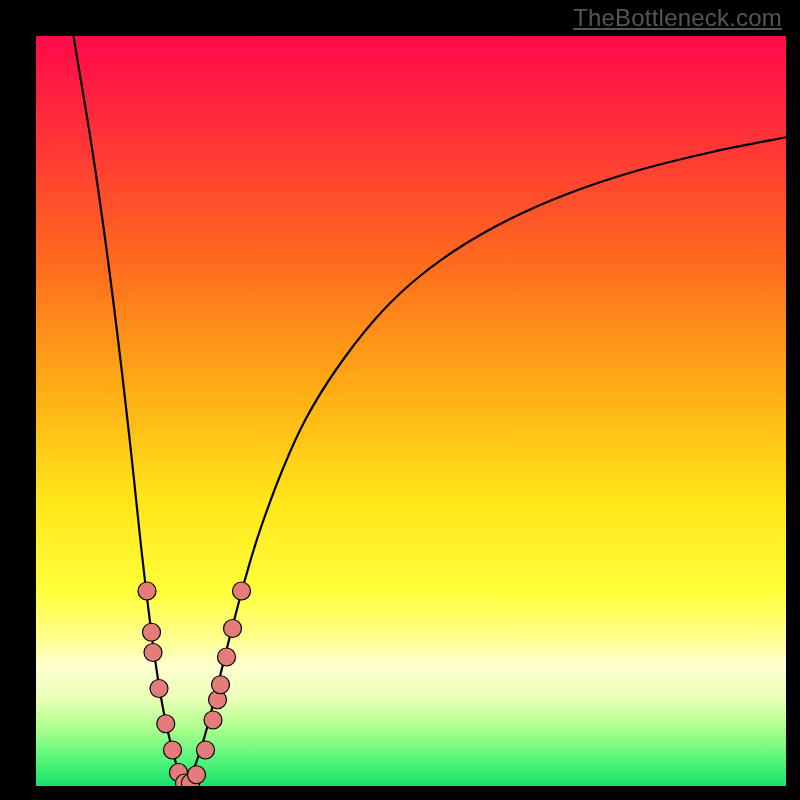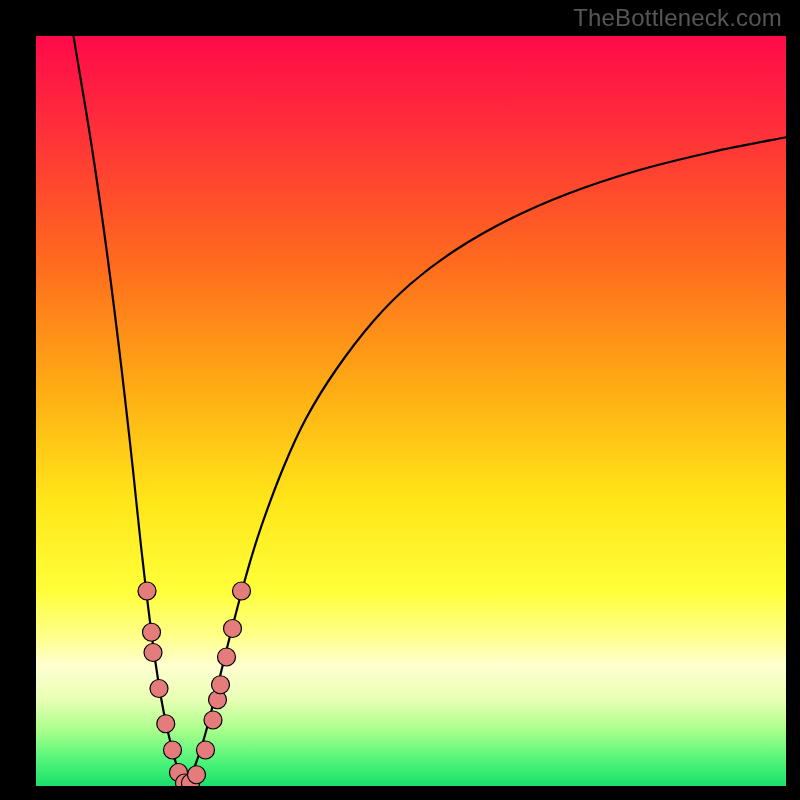--- a/index.html
+++ b/index.html
@@ -22,20 +22,21 @@
     background: #fff;
   }
   .watermark {
     position: absolute;
     top: 4px;
     font-size: 24px;
     font-weight: 400;
     color: #565656;
     letter-spacing: 0.2px;
     white-space: nowrap;
+    text-decoration: underline;
   }
   svg { display: block; }
 </style>
 </head>
 <body>
 
 <div class="frame">
   <div class="plot" id="plot" style="left: 36px; top: 36px; width: 750px; height: 750px;">
       <svg width="750" height="750" viewBox="0 0 750 750">
         <defs>

